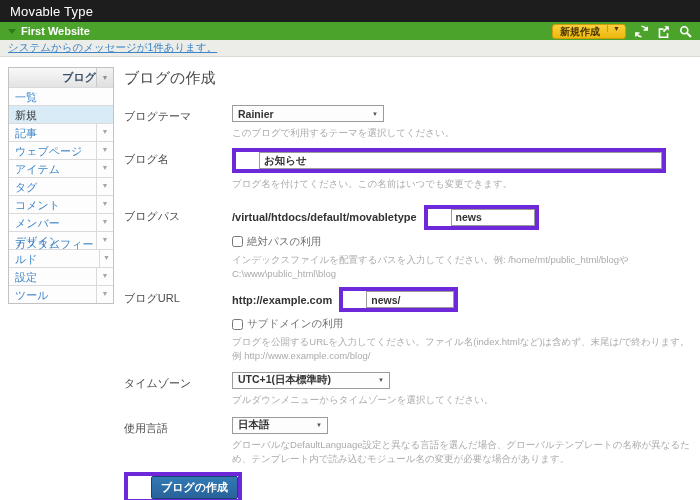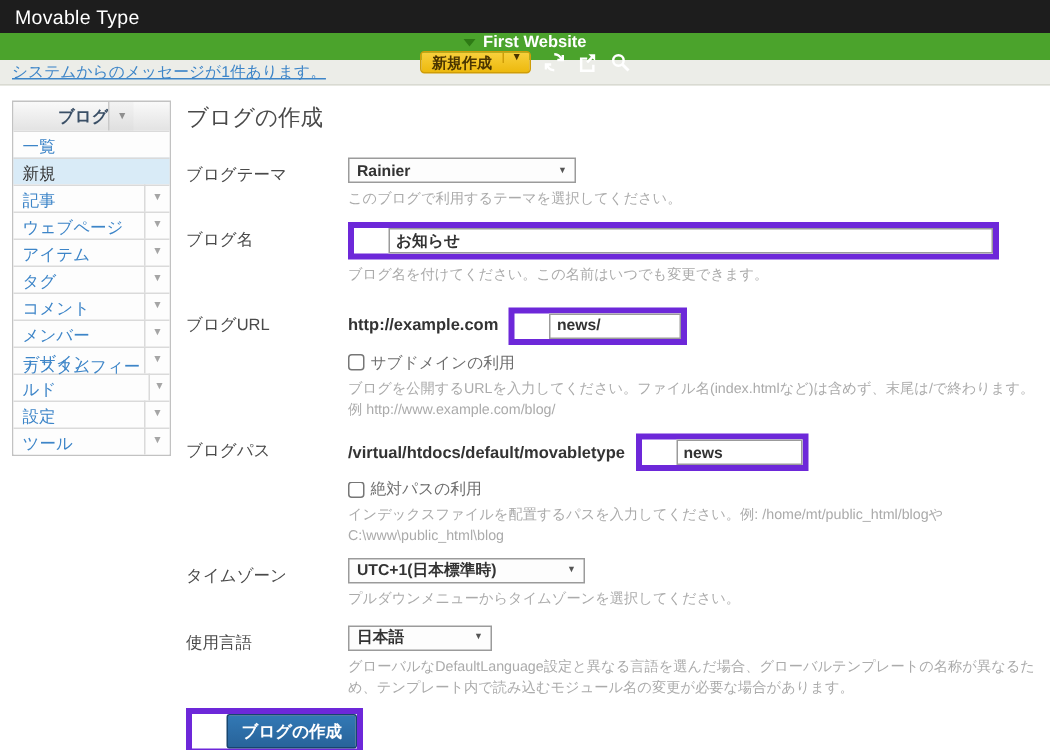--- a/index.html
+++ b/index.html
@@ -12,21 +12,21 @@
             justify-content:space-between; padding:0 10px; }
   .logo { color:#fff; font-size:13px; letter-spacing:.2px; cursor:pointer; }
   .topbar-right { display:flex; align-items:center; gap:7px; font-size:10.5px; }
   .avatar { width:13px; height:13px; display:inline-block; line-height:0; }
   .username { color:#fff; font-weight:bold; text-decoration:none; cursor:pointer; }
   .topsep { color:#666; }
   .toplink { color:#ddd; text-decoration:none; cursor:pointer; }
 
   
   .contextbar { height:18px; background:#4ba32c; display:flex; align-items:center;
-                justify-content:space-between; padding:0 8px;flex-direction:column; }
+                justify-content:space-between; padding:0 8px; }
   .site { display:flex; align-items:center; gap:5px; color:#fff; font-weight:bold;
           font-size:11px; cursor:pointer; }
   .tri-down { width:0; height:0; border-left:4px solid transparent;
               border-right:4px solid transparent; border-top:5px solid #2e7a15; }
   .context-actions { display:flex; align-items:center; gap:9px; }
   .new-btn-group { display:flex; align-items:flex-start; height:15px; border-radius:3px;
                    overflow:hidden; border:1px solid #cf9d08;
                    background:linear-gradient(#f8d03c,#edb90e); }
   .new-btn { border:none; background:transparent; font-size:10px; font-weight:bold;
              color:#4a3500; padding:0 7px; cursor:pointer;
@@ -39,21 +39,21 @@
   .msgbar { height:17px; background:#ecede8; border-bottom:1px solid #d9dad2;
             display:flex; align-items:center; padding:1px 8px; }
   .msg-link { font-size:10.5px; color:#3d85c8; text-decoration:underline; cursor:pointer; }
 
   
   .content { display:flex; padding:10px 8px 0 8px; align-items:flex-start; }
 
   
   .sidebar { width:106px; border:1px solid #c2c2c2; background:#fff; font-size:11px;
              flex-shrink:0; }
-  .sb-header { display:flex; justify-content:center; align-items:center;
+  .sb-header { display:flex; justify-content:flex-end; align-items:center;
                background:linear-gradient(#f9f9f9,#e3e3e3); height:19px; }
   .sb-header-label { font-weight:bold; color:#3a4f66; padding-left:6px; }
   .sb-arrow-cell { width:17px; height:19px; border-left:1px solid #c9c9c9; text-align:center;
                    line-height:19px; font-size:7px; color:#8e8e8e; cursor:pointer;
                    background:linear-gradient(#f3f3f3,#dfdfdf); }
   .sb-row { display:flex; justify-content:space-between; align-items:flex-end;
             border-top:1px solid #dadada; height:18px; background:#fdfdfd; cursor:pointer; }
   .sb-link { color:#3d85c8; text-decoration:none; padding-left:6px; cursor:pointer; }
   .sb-row.active { background:#d9ebf7; }
   .sb-row.active .sb-link { color:#333; }
@@ -207,54 +207,54 @@
       <div class="frow mb13">
         <div class="flabel">ブログ名</div>
         <div class="fbody">
           <span class="highlight">
             <input class="tinput w-name" type="text" value="お知らせ" style="">
           </span>
           <div class="hint">ブログ名を付けてください。この名前はいつでも変更できます。</div>
         </div>
       </div>
 
+      <div class="frow mb6">
+        <div class="flabel">ブログパス</div>
+        <div class="fbody">
+          <div class="inline-row">
+            <span class="static-base">/virtual/htdocs/default/movabletype</span>
+            <span class="highlight">
+              <input class="tinput w-path" type="text" value="news" style="">
+            </span>
+          </div>
+          <label class="cbrow">
+            <input type="checkbox" style="">
+            <span>絶対パスの利用</span>
+          </label>
+          <div class="hint">インデックスファイルを配置するパスを入力してください。例: /home/mt/public_html/blogや C:\www\public_html\blog</div>
+        </div>
+      </div>
+
       <div class="frow mb8">
         <div class="flabel">ブログURL</div>
         <div class="fbody">
           <div class="inline-row">
             <span class="static-base">http://example.com</span>
             <span class="highlight">
               <input class="tinput w-url" type="text" value="news/" style="">
             </span>
           </div>
           <label class="cbrow">
             <input type="checkbox" style="">
             <span>サブドメインの利用</span>
           </label>
           <div class="hint">ブログを公開するURLを入力してください。ファイル名(index.htmlなど)は含めず、末尾は/で終わります。例 http://www.example.com/blog/</div>
         </div>
       </div>
 
-      <div class="frow mb6">
-        <div class="flabel">ブログパス</div>
-        <div class="fbody">
-          <div class="inline-row">
-            <span class="static-base">/virtual/htdocs/default/movabletype</span>
-            <span class="highlight">
-              <input class="tinput w-path" type="text" value="news" style="">
-            </span>
-          </div>
-          <label class="cbrow">
-            <input type="checkbox" style="">
-            <span>絶対パスの利用</span>
-          </label>
-          <div class="hint">インデックスファイルを配置するパスを入力してください。例: /home/mt/public_html/blogや C:\www\public_html\blog</div>
-        </div>
-      </div>
-
       <div class="frow mb10">
         <div class="flabel">タイムゾーン</div>
         <div class="fbody">
           <div class="select sel-tz">
             <span>UTC+1(日本標準時)</span>
             <span class="sel-caret">▼</span>
           </div>
           <div class="hint">プルダウンメニューからタイムゾーンを選択してください。</div>
         </div>
       </div>

